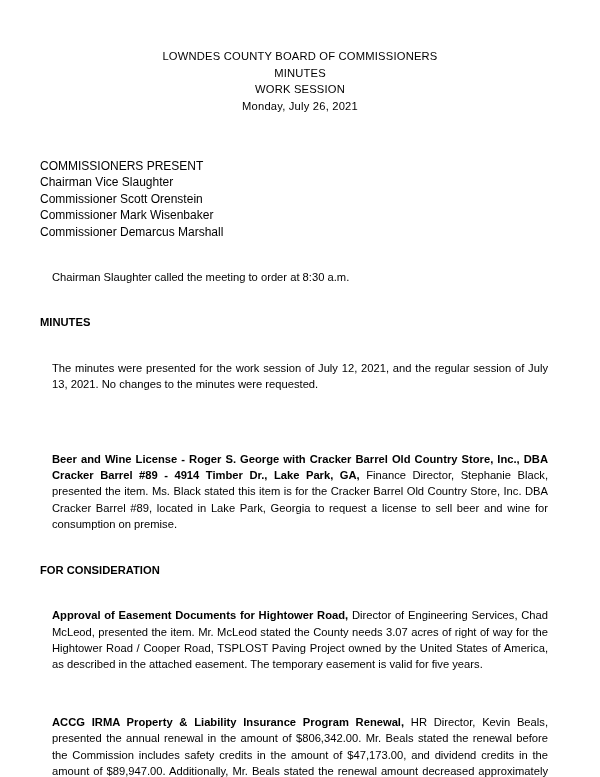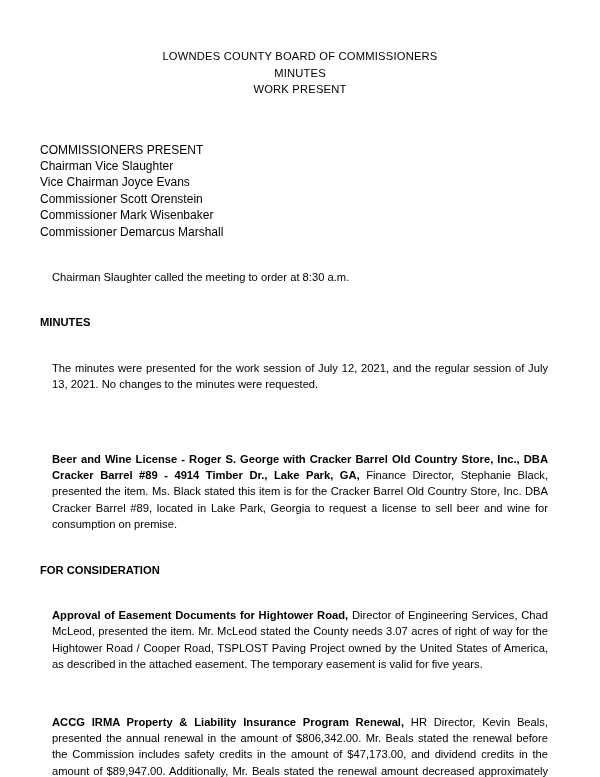--- a/index.html
+++ b/index.html
@@ -50,29 +50,29 @@
   .para b { font-weight: bold; }
 </style>
 </head>
 <body>
 
 <div class="page">
 
   <div class="doc-header">
     <div>LOWNDES COUNTY BOARD OF COMMISSIONERS</div>
     <div>MINUTES</div>
-    <div>WORK PRESENT</div>
+    <div>WORK SESSION</div>
+    <div>Monday, July 26, 2021</div>
   </div>
 
   <div class="spacer-lg"></div>
 
   <div class="attendee-list">
     <div>COMMISSIONERS PRESENT</div>
     <div>Chairman Vice Slaughter</div>
-    <div>Vice Chairman Joyce Evans</div>
     <div>Commissioner Scott Orenstein</div>
     <div>Commissioner Mark Wisenbaker</div>
     <div>Commissioner Demarcus Marshall</div>
   </div>
 
   <div class="spacer-md"></div>
 
   <p class="para">Chairman Slaughter called the meeting to order at 8:30 a.m.</p>
 
   <div class="spacer-md"></div>

